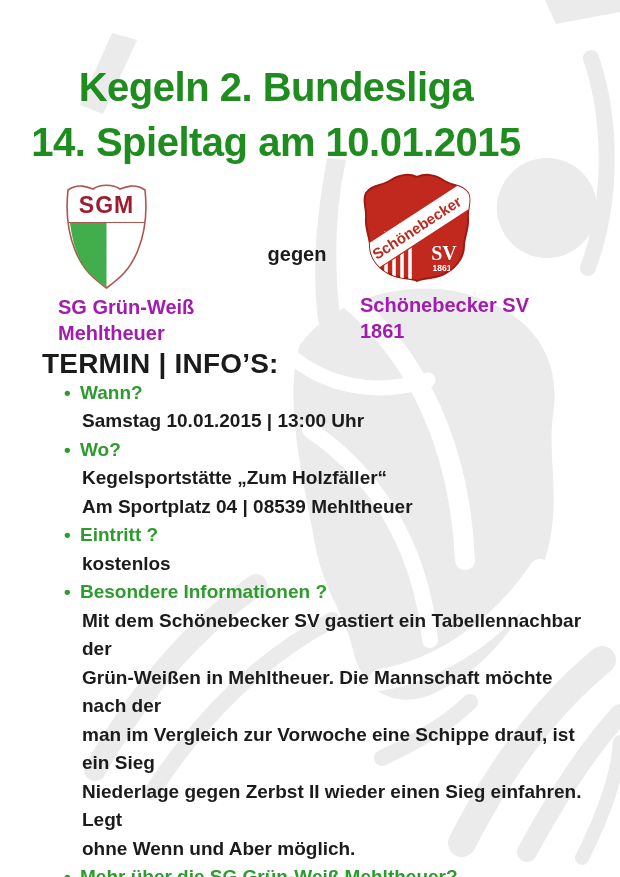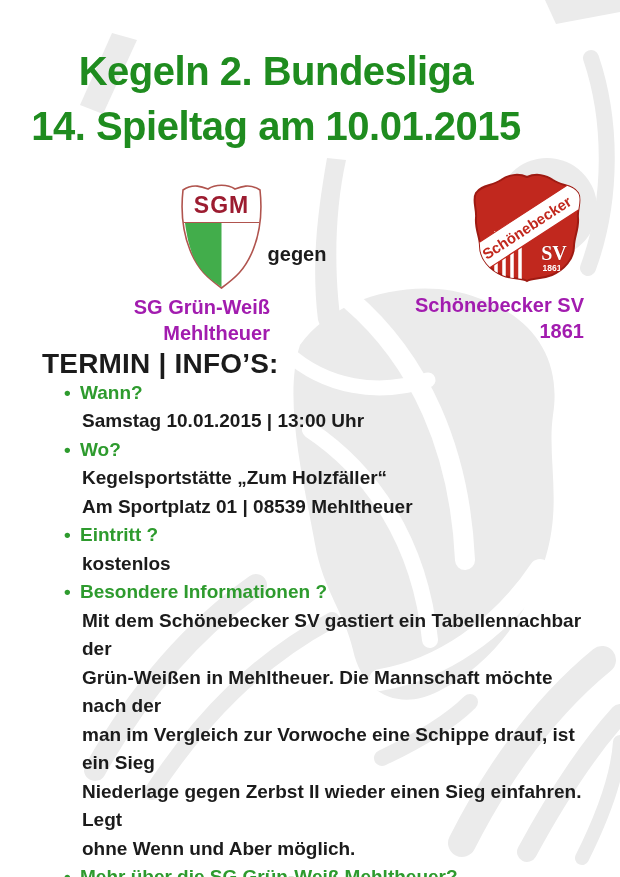--- a/index.html
+++ b/index.html
@@ -6,26 +6,26 @@
   body {
     width:620px; height:877px; position:relative; overflow:hidden;
     font-family:"Liberation Sans", sans-serif;
     color:var(--text-black,#1b1b1b);
     -webkit-font-smoothing:antialiased;
   }
   .watermark { position:absolute; left:0; top:0; width:620px; height:877px; z-index:0; }
   .layer { position:absolute; z-index:1; }
 
   .page-title {
-    top:44px; left:0; width:552px; text-align:center;
+    top:60px; left:0; width:552px; text-align:center;
     color:var(--title-green,#1f8c1f); font-weight:700; font-size:40px; line-height:55px;
     letter-spacing:-0.5px; white-space:nowrap;
   }
 
-  .team { text-align:right; }
+  .team { text-align:left; }
   .team-home { top:178px; left:58px; width:212px; }
   .team-away { top:170px; left:360px; width:224px; }
   .team-name { font-size:20px; font-weight:700; line-height:26px; color:#a21caf; }
   .logo-wrap-home { height:116px; }
   .logo-wrap-away { height:122px; }
 
   .vs-label {
     top:243px; left:247px; width:100px; text-align:center;
     font-size:20px; font-weight:700; color:#1b1b1b;
   }
@@ -135,21 +135,21 @@
 
   <div class="bullet-row">
     <span class="dot">•</span><span class="bullet-label">Wann?</span>
   </div>
   <div class="sub">Samstag 10.01.2015 | 13:00 Uhr</div>
 
   <div class="bullet-row">
     <span class="dot">•</span><span class="bullet-label">Wo?</span>
   </div>
   <div class="sub">Kegelsportstätte „Zum Holzfäller“</div>
-  <div class="sub">Am Sportplatz 01 | 08539 Mehltheuer</div>
+  <div class="sub">Am Sportplatz 04 | 08539 Mehltheuer</div>
 
   <div class="bullet-row">
     <span class="dot">•</span><span class="bullet-label">Eintritt ?</span>
   </div>
   <div class="sub">kostenlos</div>
 
   <div class="bullet-row">
     <span class="dot">•</span><span class="bullet-label">Besondere Informationen ?</span>
   </div>
   <div class="sub">Mit dem Schönebecker SV gastiert ein Tabellennachbar der</div>

